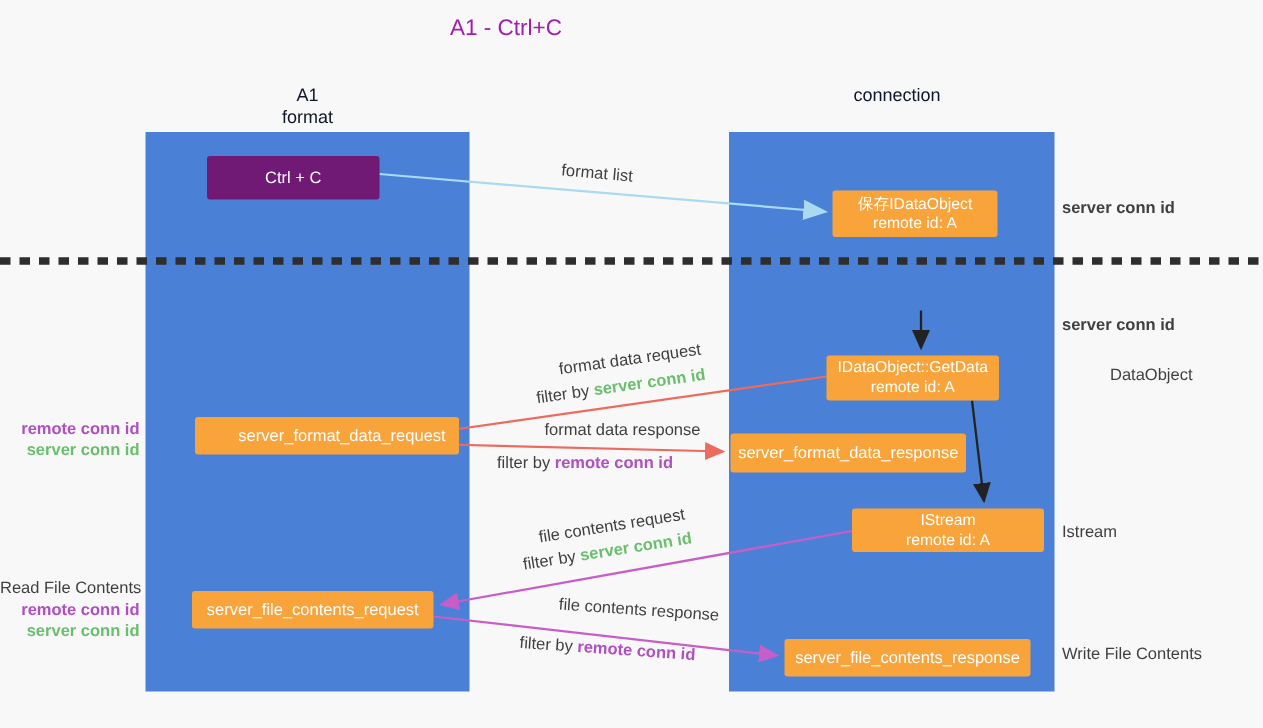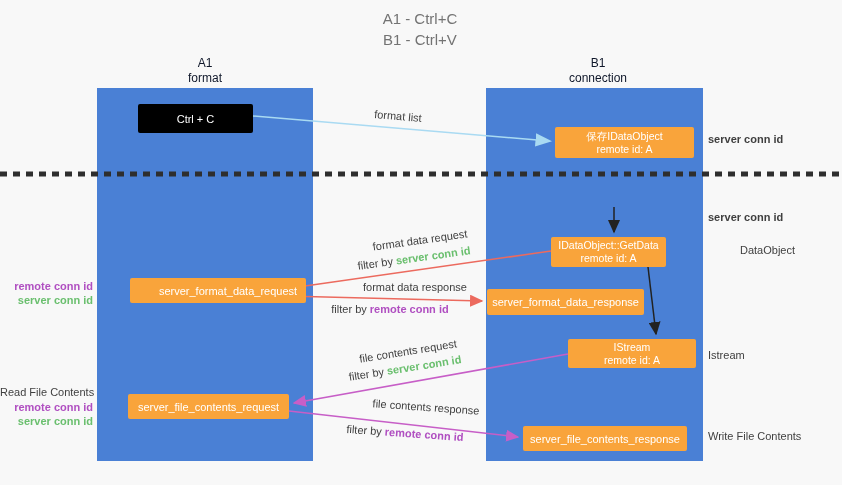--- a/index.html
+++ b/index.html
@@ -1,36 +1,36 @@
 <!DOCTYPE html>
 <html><head>
 <meta charset="utf-8">
 <style>
   html,body { margin:0; padding:0; background:#f8f8f8; }
   .canvas {
     position:relative; width:842px; height:485px; background:#f8f8f8;
     font-family:"Liberation Sans", sans-serif; overflow:hidden;
   }
   .title {
-    position:absolute; left:300px; top:8px; width:240px; text-align:center;
-    font-size:15px; line-height:21px; color:#737373;
+    position:absolute; left:300px; top:8px; width:240px; text-align:left;
+    font-size:15px; line-height:21px; color:#a21caf;
   }
   .colhead {
     position:absolute; width:140px; text-align:center; font-size:12px;
     line-height:15px; color:#0f172a;
   }
   .lifeline { position:absolute; background:#4a80d5; }
   svg.overlay { position:absolute; left:0; top:0; z-index:2; pointer-events:none; }
   .box {
     position:absolute; z-index:3; display:flex; flex-direction:column;
     align-items:center; justify-content:center; color:#ffffff;
     border-radius:2px; text-align:center; white-space:nowrap;
   }
   .box.orange { background:#f9a43b; }
-  .box.green  { background:#000000;text-align:right; }
+  .box.green  { background:#701a75;text-align:right; }
   .box .l1, .box .l2 { font-size:10.5px; line-height:13px; }
   .box.single { font-size:11px; }
   .lbl {
     position:absolute; z-index:4; font-size:11px; color:#3f3f3f;
     text-align:center; white-space:nowrap;
   }
   .green-t  { color:#6abf6e; font-weight:bold; }
   .purple-t { color:#b04fc1; font-weight:bold; }
   .side-left {
     position:absolute; left:0; width:93px; text-align:right; z-index:4;
@@ -41,29 +41,27 @@
     font-size:11px; white-space:nowrap; color:#3f3f3f;
   }
 </style>
 </head>
 <body>
 
 <div class="canvas">
 
   <div class="title">
     <div>A1 - Ctrl+C</div>
-    <div>B1 - Ctrl+V</div>
   </div>
 
   <div class="colhead" style="left:135px; top:56px;">
     <div>A1</div>
     <div>format</div>
   </div>
   <div class="colhead" style="left:528px; top:56px;">
-    <div>B1</div>
     <div>connection</div>
   </div>
 
   <div class="lifeline" style="left:97px; top:88px; width:216px; height:373px;"></div>
   <div class="lifeline" style="left:486px; top:88px; width:217px; height:373px;"></div>
 
   <svg class="overlay" width="842" height="485" viewBox="0 0 842 485">
     <defs>
       <marker id="mk-blue" markerWidth="11" markerHeight="9" refX="9" refY="4.5" orient="auto">
         <path d="M0,0 L11,4.5 L0,9 z" fill="#a9daf2"></path>
@@ -93,21 +91,21 @@
 
     <line x1="568" y1="354" x2="294" y2="403" stroke="#c75ec7" stroke-width="1.5" marker-end="url(#mk-magenta)"></line>
 
     <line x1="289" y1="411" x2="518" y2="437" stroke="#c75ec7" stroke-width="1.5" marker-end="url(#mk-magenta)"></line>
   </svg>
 
   <div class="box green single" style="left:138px; top:104px; width:115px; height:29px;">
     <span>Ctrl + C</span>
   </div>
 
-  <div class="box orange" style="left:555px; top:127px; width:139px; height:31px;">
+  <div class="box orange" style="left:555px; top:127px; width:110px; height:31px;">
     <span class="l1">保存IDataObject</span>
     <span class="l2">remote id: A</span>
   </div>
 
 
   <div class="box orange" style="left:551px; top:237px; width:115px; height:30px;">
     <span class="l1">IDataObject::GetData</span>
     <span class="l2">remote id: A</span>
   </div>
 

